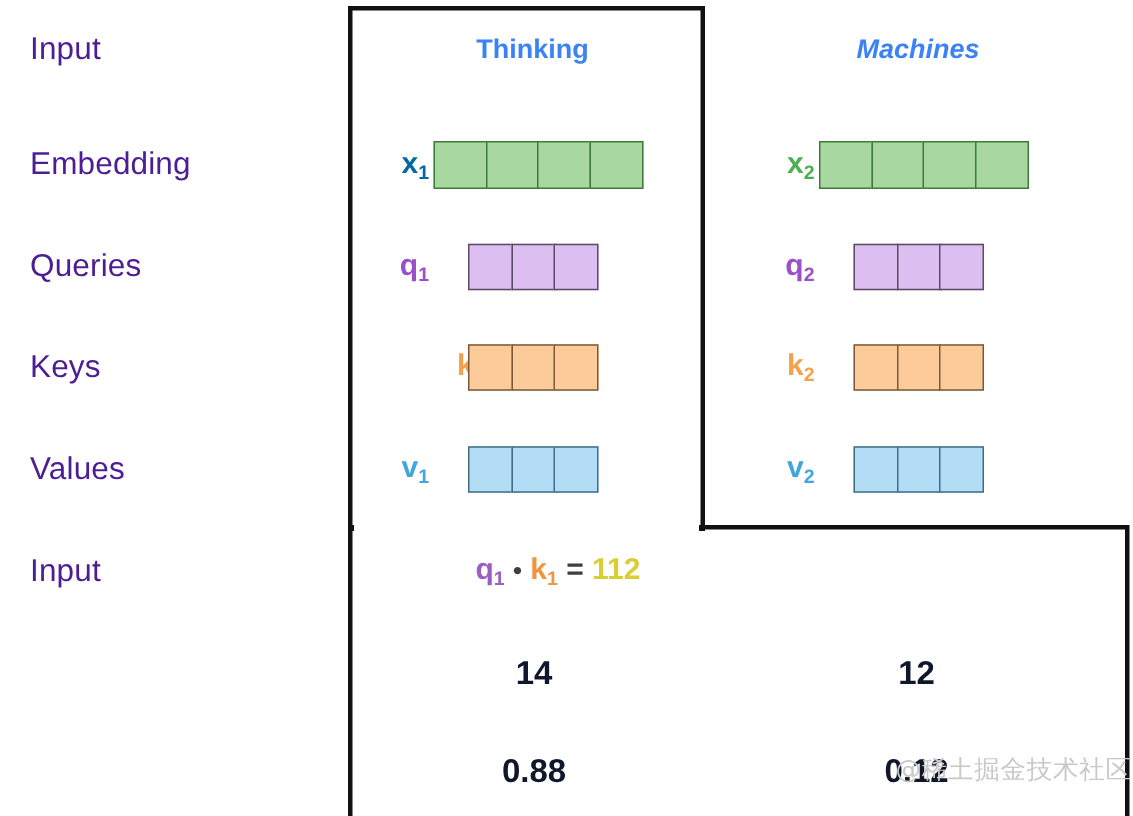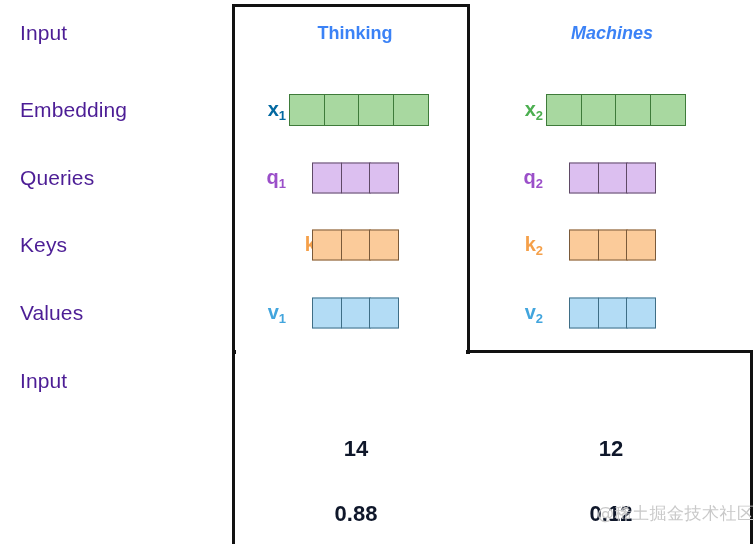--- a/index.html
+++ b/index.html
@@ -172,20 +172,27 @@
         <div class="cell" style="width: 30px; height: 31px; background: rgb(179, 220, 245); border: 1.5px solid rgb(63, 110, 134); margin-left: -1.5px;"></div>
       </div>
       <div class="vec-label" style="left: 543px; top: 313px; color: rgb(66, 165, 221);"><span>v</span><span class="sub">2</span></div>
       <div class="strip" style="left: 569px; top: 313px;">
         <div class="cell" style="width: 30px; height: 31px; background: rgb(179, 220, 245); border: 1.5px solid rgb(63, 110, 134);"></div>
         <div class="cell" style="width: 30px; height: 31px; background: rgb(179, 220, 245); border: 1.5px solid rgb(63, 110, 134); margin-left: -1.5px;"></div>
         <div class="cell" style="width: 30px; height: 31px; background: rgb(179, 220, 245); border: 1.5px solid rgb(63, 110, 134); margin-left: -1.5px;"></div>
       </div>
     </div>
 
+  <div class="formula" style="left:372px;top:381px;">
+    <span class="tk-q"><span>q</span><span class="sub">1</span></span>
+    <span class="tk-dot">•</span>
+    <span class="tk-k"><span>k</span><span class="sub">1</span></span>
+    <span class="tk-eq">=</span>
+    <span class="tk-num">112</span>
+  </div>
 
 
   <div class="value-num" style="left:356px;top:449px;">14</div>
   <div class="value-num" style="left:611px;top:449px;">12</div>
 
   <div class="value-num" style="left:356px;top:514px;">0.88</div>
   <div class="value-num" style="left:611px;top:514px;">0.12</div>
 
   <div class="watermark" style="left:597px;top:513px;transform:translateY(-50%);">@稀土掘金技术社区</div>
 

